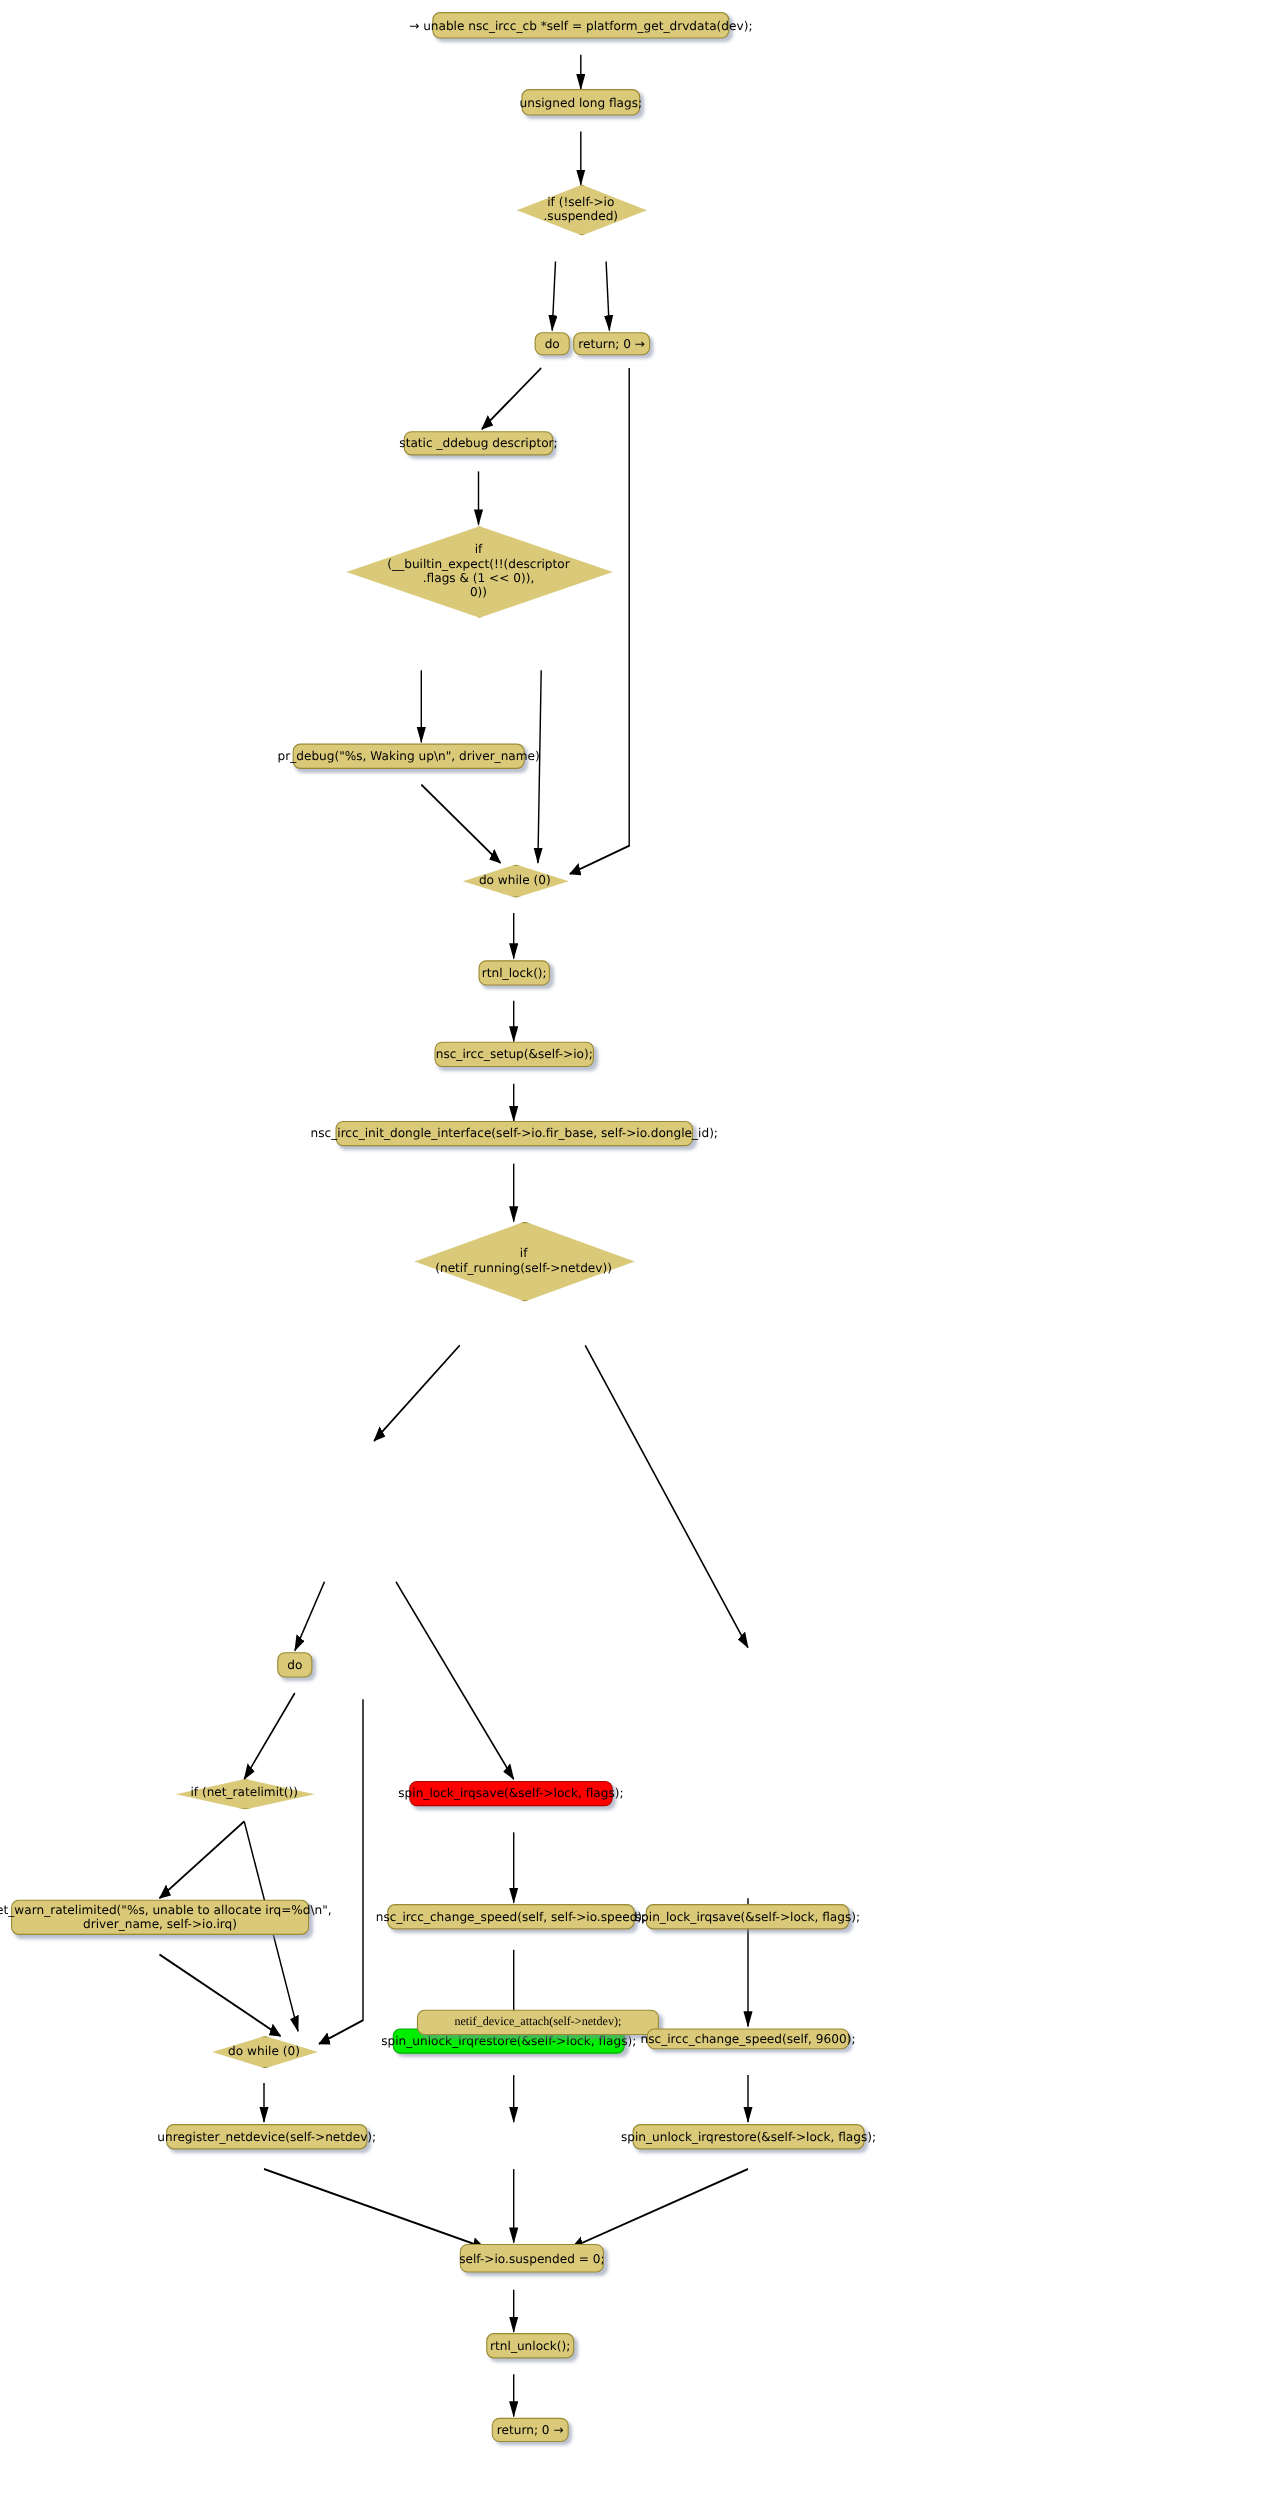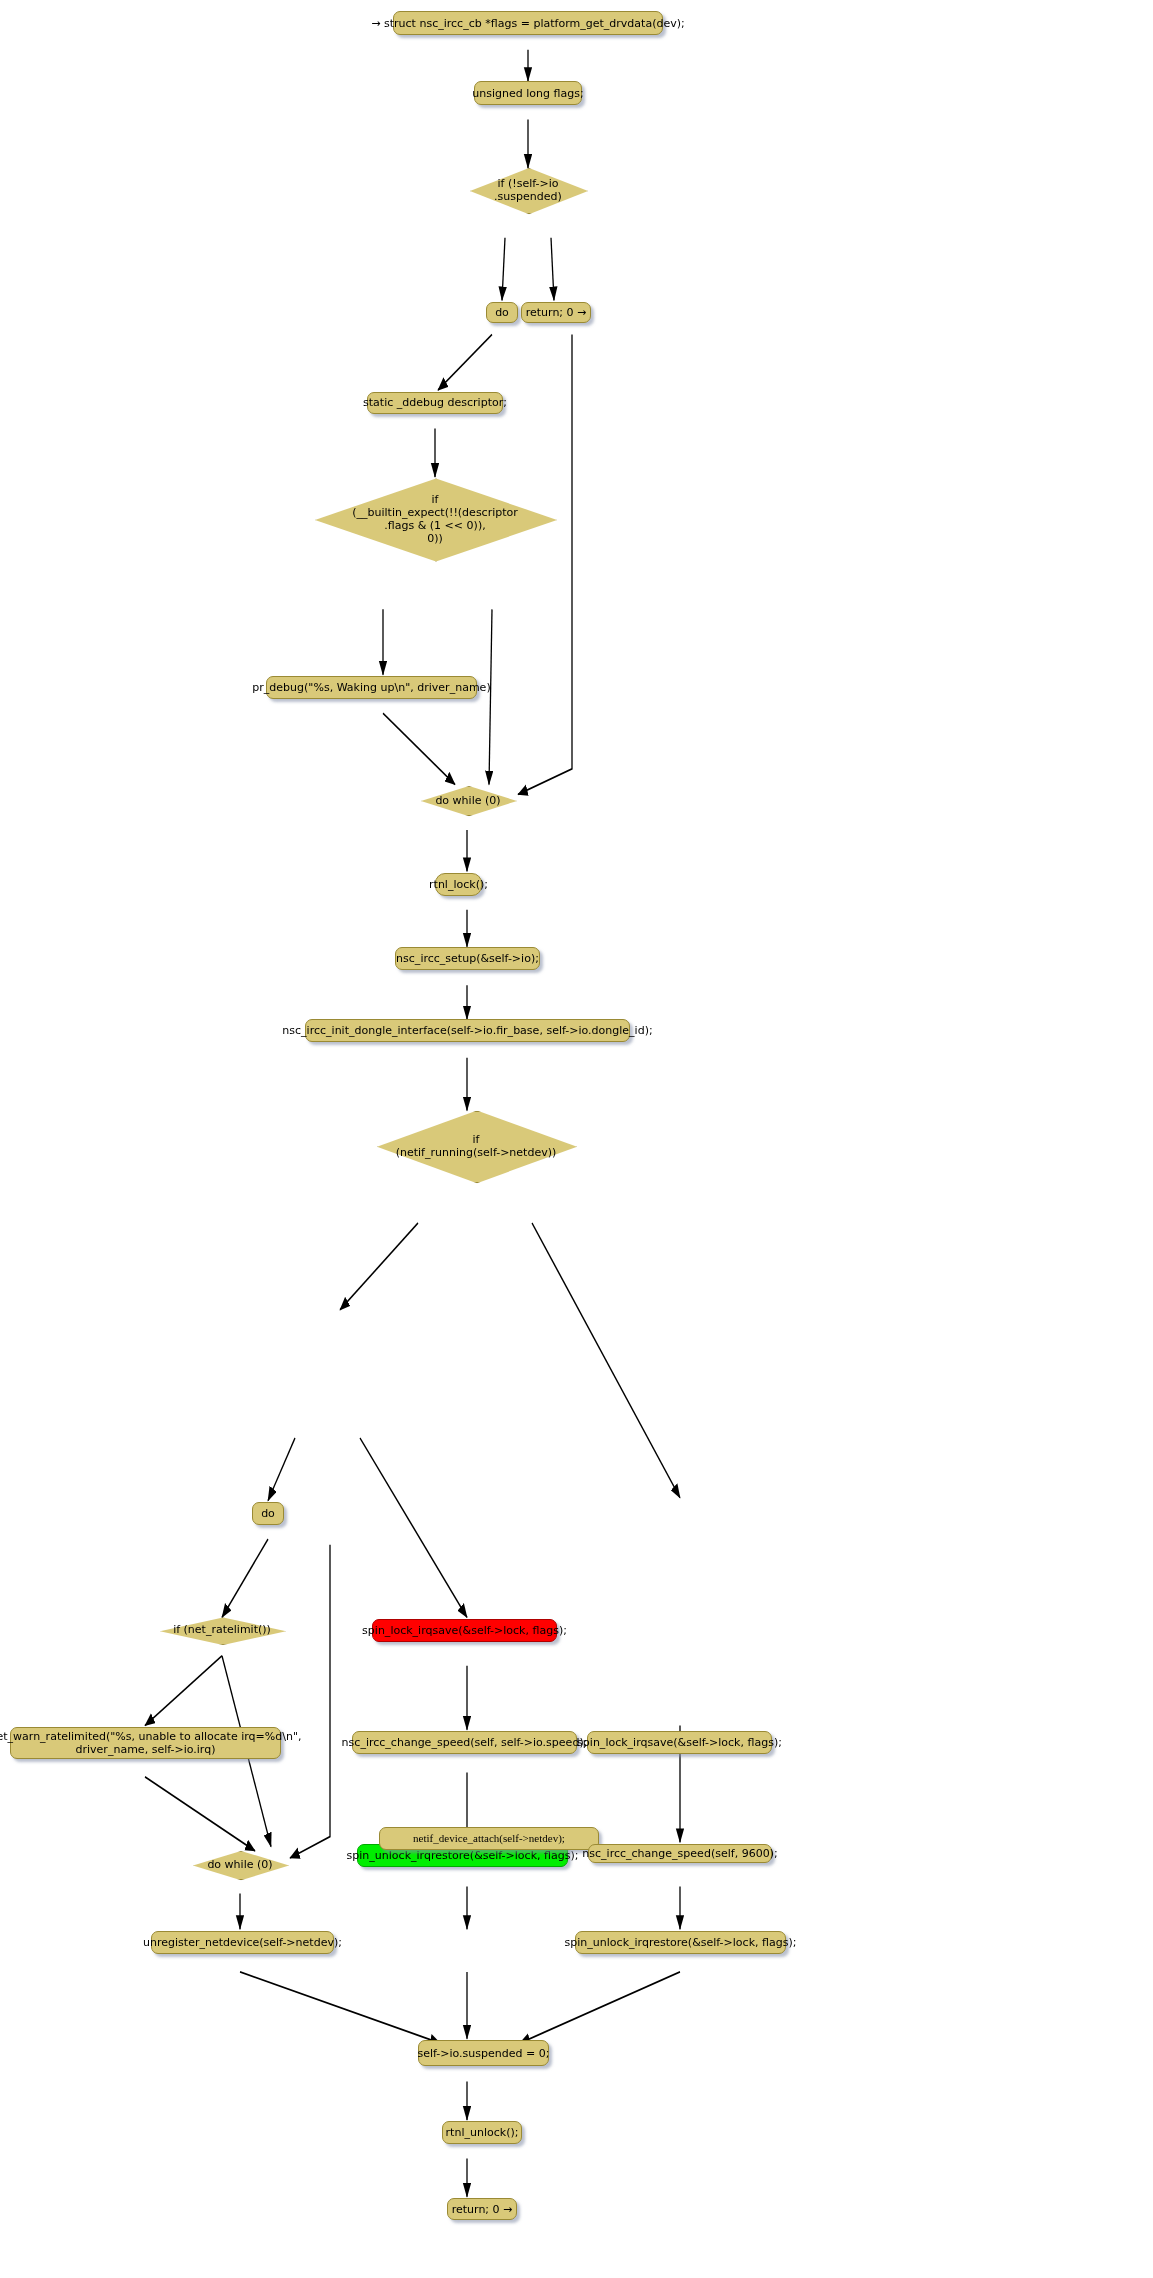--- a/index.html
+++ b/index.html
@@ -62,21 +62,21 @@
       <path d="M680,1325 L680,1355"></path>
       <path d="M240,1385 L440,1435"></path>
       <path d="M467,1385 L467,1432"></path>
       <path d="M680,1385 L520,1435"></path>
       <path d="M467,1462 L467,1489"></path>
       <path d="M467,1516 L467,1543"></path>
     </g>
   </svg>
 
   <div class="node box" style="left: 393px; top: 11.39px; width: 270px; height: 23.8336px; font-size: 11.025px;">
-    <span class="blabel">→ struct nsc_ircc_cb *flags = platform_get_drvdata(dev);</span>
+    <span class="blabel">→ unable nsc_ircc_cb *self = platform_get_drvdata(dev);</span>
   </div>
 
   <div class="node box" style="left: 474px; top: 81.1538px; width: 108px; height: 23.8336px; font-size: 11.025px;">
     <span class="blabel">unsigned long flags;</span>
   </div>
 
   <div class="node diamond" style="left: 470px; top: 168.002px; width: 116px; height: 44.1362px; font-size: 11.025px;">
     <span class="dshape"></span>
     <span class="dlabel">if (!self-&gt;io
 .suspended)</span>
@@ -104,21 +104,21 @@
 
   <div class="node box" style="left: 266px; top: 676.281px; width: 211px; height: 22.9508px; font-size: 11.025px;">
     <span class="blabel">pr_debug("%s, Waking up\n", driver_name)</span>
   </div>
 
   <div class="node diamond" style="left: 421px; top: 785.91px; width: 94px; height: 28.2472px; font-size: 11.025px;">
     <span class="dshape"></span>
     <span class="dlabel">do while (0)</span>
   </div>
 
-  <div class="node box" style="left: 435px; top: 872.759px; width: 47px; height: 22.9508px; font-size: 11.025px; border-radius: 10px;">
+  <div class="node box" style="left: 435px; top: 872.759px; width: 65px; height: 22.9508px; font-size: 11.025px;">
     <span class="blabel">rtnl_lock();</span>
   </div>
 
   <div class="node box" style="left: 395px; top: 946.794px; width: 145px; height: 22.9508px; font-size: 11.025px;">
     <span class="blabel">nsc_ircc_setup(&amp;self-&gt;io);</span>
   </div>
 
   <div class="node box" style="left: 305px; top: 1019.4px; width: 325px; height: 22.9508px; font-size: 11.025px;">
     <span class="blabel">nsc_ircc_init_dongle_interface(self-&gt;io.fir_base, self-&gt;io.dongle_id);</span>
   </div>

